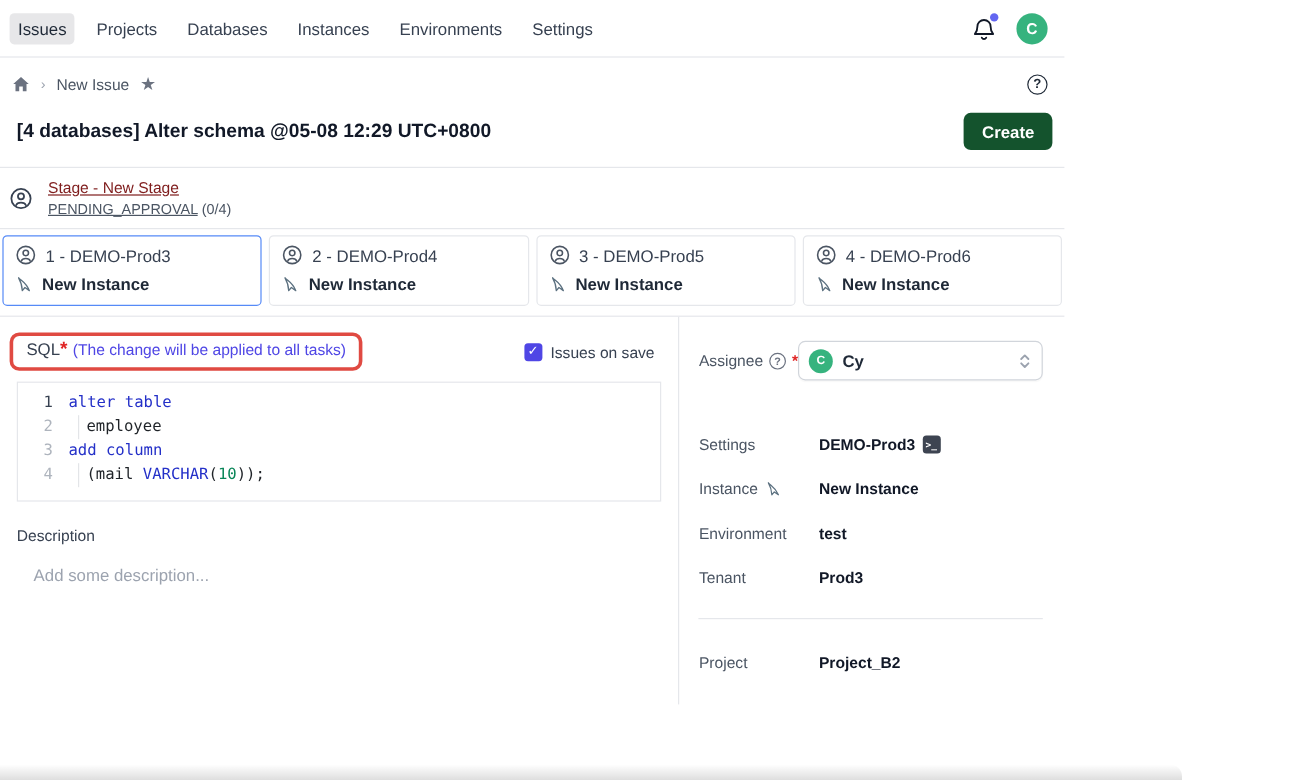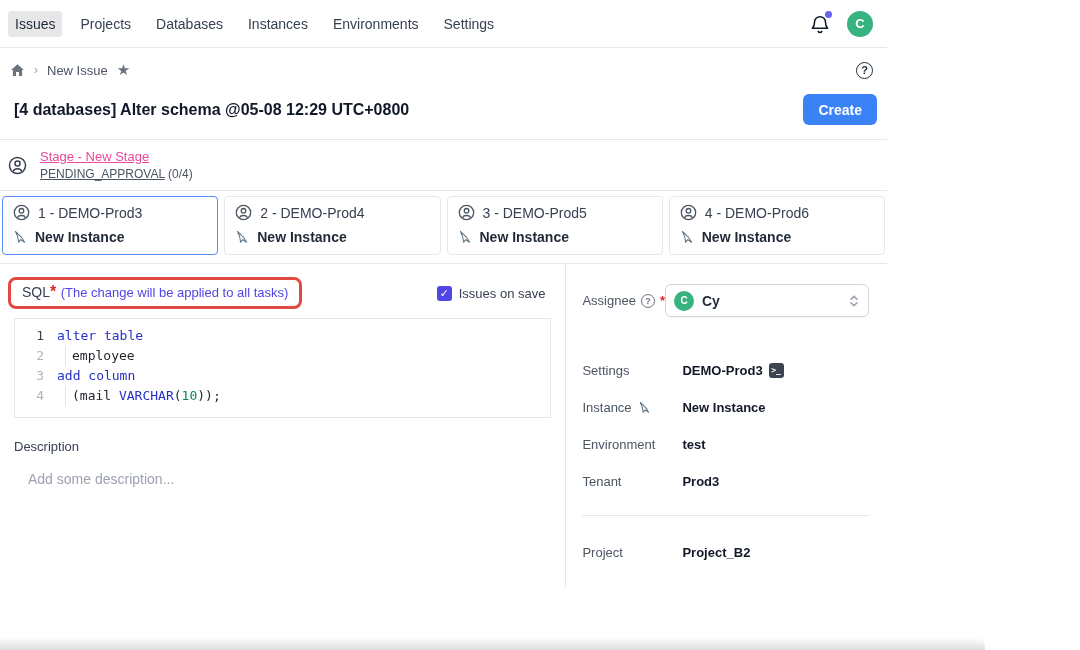--- a/index.html
+++ b/index.html
@@ -24,28 +24,28 @@
   .crumb-row { height:44px; display:flex; align-items:center; padding:0 14px 0 10px; }
   .crumb-sep { color:#9ca3af; font-size:12px; margin:0 9px; }
   .crumb-page { font-size:13px; color:#4b5563; font-weight:500; }
   .star { color:#6b7280; font-size:15px; margin-left:9px; cursor:pointer; }
   .help-circ { margin-left:auto; width:17px; height:17px; border:1.6px solid #1f2937; border-radius:50%;
     display:flex; align-items:center; justify-content:center; font-size:11px; font-weight:700; color:#1f2937; cursor:pointer; }
 
   
   .title-row { display:flex; align-items:center; justify-content:space-between; padding:2px 10px 14px 14px; }
   .issue-title { font-size:16px; font-weight:700; color:#111827; }
-  .create-btn { background:#3b82f6; color:#fff; border:none; border-radius:6px; height:31px;
+  .create-btn { background:#14532d; color:#fff; border:none; border-radius:6px; height:31px;
     padding:0 15px; font-size:14px; font-weight:600; cursor:pointer; font-family:inherit; }
 
   
   .stage-row { border-top:1px solid #e5e7eb; border-bottom:1px solid #e5e7eb;
     padding:9px 8px; display:flex; align-items:center; }
   .stage-text { margin-left:13px; }
-  .stage-name { font-size:13px; color:#ec4899; text-decoration:underline; font-weight:500; cursor:pointer; }
+  .stage-name { font-size:13px; color:#7f1d1d; text-decoration:underline; font-weight:500; cursor:pointer; }
   .stage-status { font-size:12px; color:#4b5563; margin-top:3px; }
   .stage-status .st-link { text-decoration:underline; cursor:pointer; }
 
   
   .tabs-row { display:flex; gap:6px; padding:5px 2px 8px 2px; border-bottom:1px solid #e5e7eb; }
   .task-card { flex:1; border:1px solid #e5e7eb; border-radius:4px; background:#fff;
     padding:7px 10px 9px 10px; cursor:pointer; }
   .task-card.active { border:1px solid #568af7; }
   .task-top { display:flex; align-items:center; gap:8px; font-size:14px; color:#374151; }
   .task-bottom { display:flex; align-items:center; gap:8px; font-size:14px; color:#1f2937;

